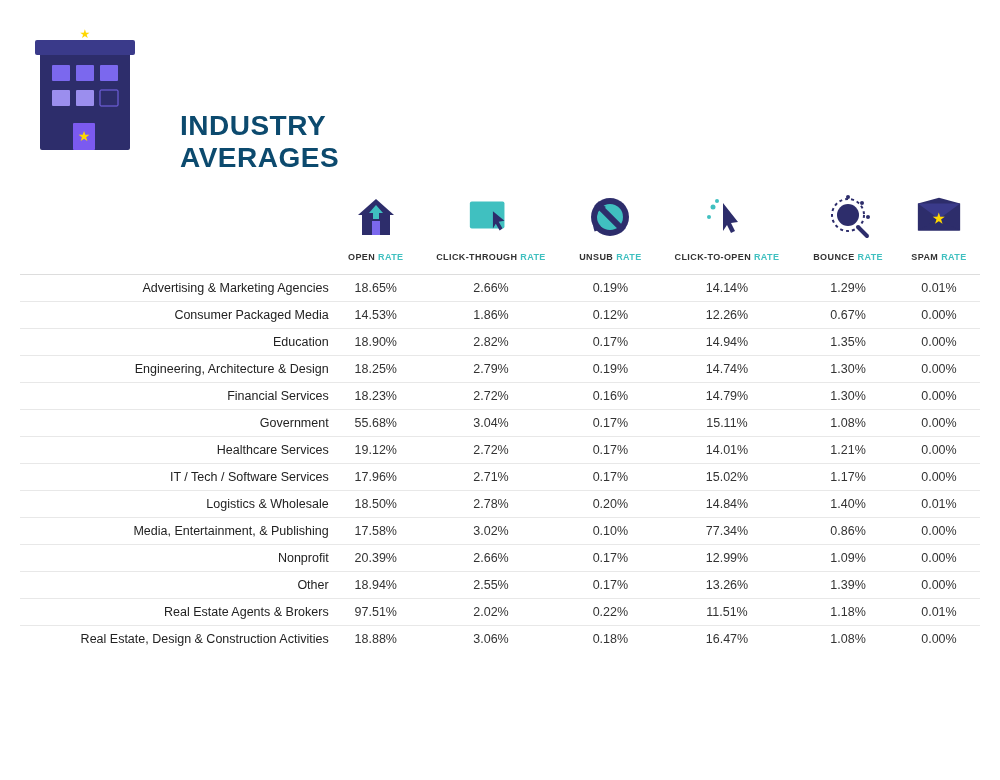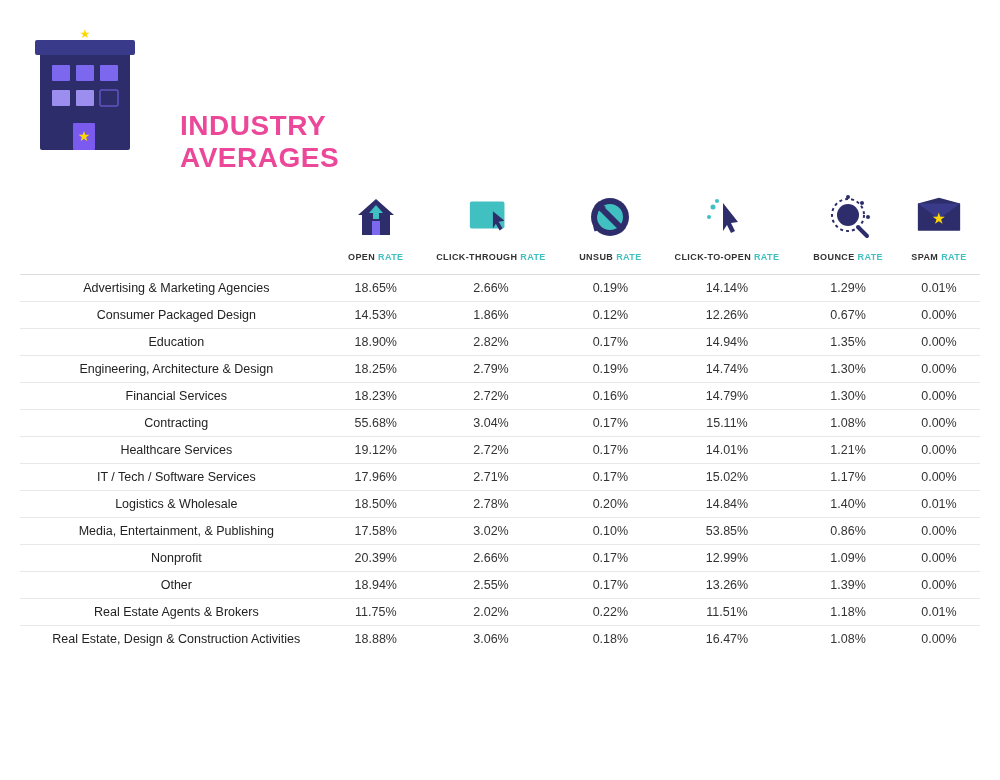--- a/index.html
+++ b/index.html
@@ -20,21 +20,21 @@
 
     .building-icon {
       width: 130px;
       margin-right: 30px;
       flex-shrink: 0;
     }
 
     .industry-title {
       font-size: 28px;
       font-weight: 900;
-      color: #ec4899;
+      color: #0c4a6e;
       line-height: 1.15;
       margin-top: 90px;
       text-transform: uppercase;
       letter-spacing: 0.5px;
     }
 
     .industry-title span {
       display: block;
     }
 
@@ -93,21 +93,21 @@
 
     tbody td {
       padding: 6px 6px;
       text-align: center;
       vertical-align: middle;
       font-size: 12.5px;
       color: #333;
     }
 
     tbody td:first-child {
-      text-align: center;
+      text-align: right;
       font-size: 12.5px;
       color: #222;
       padding-left: 4px;
     }
 
     .col-label {
       font-size: 9px;
       font-weight: 700;
       text-transform: uppercase;
       letter-spacing: 0.4px;
@@ -265,21 +265,21 @@
     <tr>
           <td>Advertising &amp; Marketing Agencies</td>
           <td>18.65%</td>
           <td>2.66%</td>
           <td>0.19%</td>
           <td>14.14%</td>
           <td>1.29%</td>
           <td>0.01%</td>
         </tr>
         <tr>
-          <td>Consumer Packaged Design</td>
+          <td>Consumer Packaged Media</td>
           <td>14.53%</td>
           <td>1.86%</td>
           <td>0.12%</td>
           <td>12.26%</td>
           <td>0.67%</td>
           <td>0.00%</td>
         </tr>
         <tr>
           <td>Education</td>
           <td>18.90%</td>
@@ -301,21 +301,21 @@
         <tr>
           <td>Financial Services</td>
           <td>18.23%</td>
           <td>2.72%</td>
           <td>0.16%</td>
           <td>14.79%</td>
           <td>1.30%</td>
           <td>0.00%</td>
         </tr>
         <tr>
-          <td>Contracting</td>
+          <td>Government</td>
           <td>55.68%</td>
           <td>3.04%</td>
           <td>0.17%</td>
           <td>15.11%</td>
           <td>1.08%</td>
           <td>0.00%</td>
         </tr>
         <tr>
           <td>Healthcare Services</td>
           <td>19.12%</td>
@@ -341,21 +341,21 @@
           <td>0.20%</td>
           <td>14.84%</td>
           <td>1.40%</td>
           <td>0.01%</td>
         </tr>
         <tr>
           <td>Media, Entertainment, &amp; Publishing</td>
           <td>17.58%</td>
           <td>3.02%</td>
           <td>0.10%</td>
-          <td>53.85%</td>
+          <td>77.34%</td>
           <td>0.86%</td>
           <td>0.00%</td>
         </tr>
         <tr>
           <td>Nonprofit</td>
           <td>20.39%</td>
           <td>2.66%</td>
           <td>0.17%</td>
           <td>12.99%</td>
           <td>1.09%</td>
@@ -365,21 +365,21 @@
           <td>Other</td>
           <td>18.94%</td>
           <td>2.55%</td>
           <td>0.17%</td>
           <td>13.26%</td>
           <td>1.39%</td>
           <td>0.00%</td>
         </tr>
         <tr>
           <td>Real Estate Agents &amp; Brokers</td>
-          <td>11.75%</td>
+          <td>97.51%</td>
           <td>2.02%</td>
           <td>0.22%</td>
           <td>11.51%</td>
           <td>1.18%</td>
           <td>0.01%</td>
         </tr>
         <tr>
           <td>Real Estate, Design &amp; Construction Activities</td>
           <td>18.88%</td>
           <td>3.06%</td>

